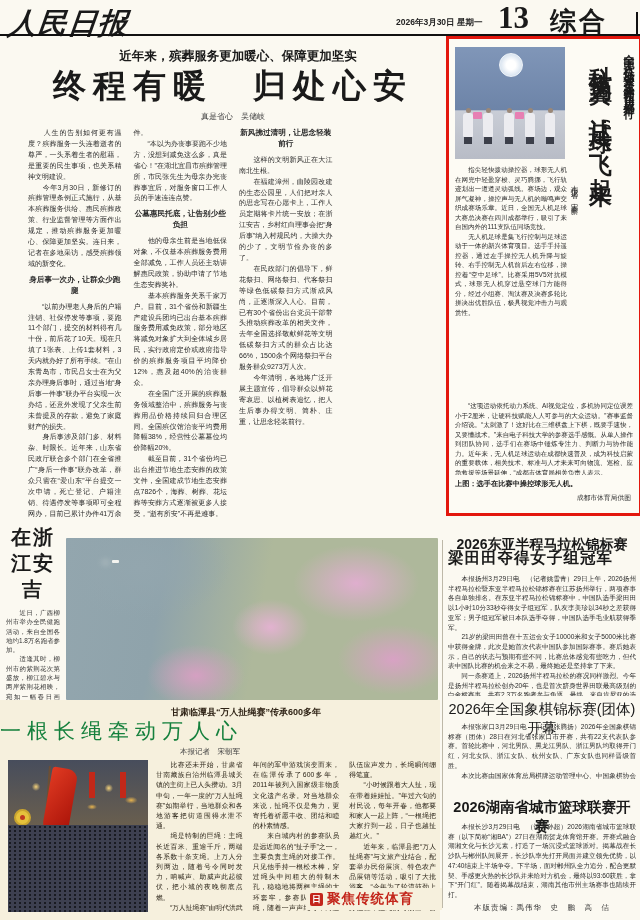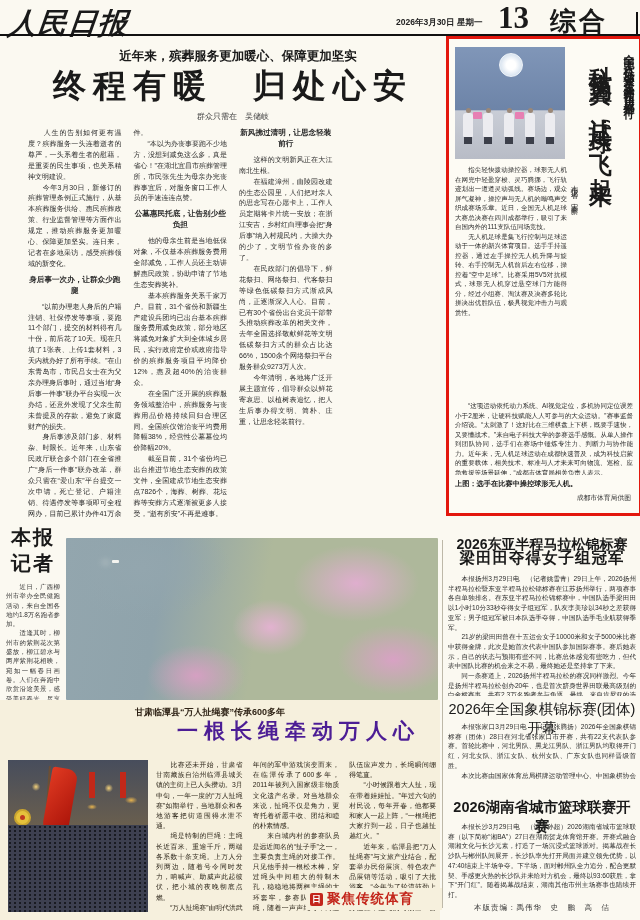--- a/index.html
+++ b/index.html
@@ -31,22 +31,22 @@
     background-image:
       radial-gradient(90px 55px at 78% 28%, #dfaece 0%, rgba(223,174,206,0) 70%),
       radial-gradient(80px 50px at 88% 75%, #d8a2c4 0%, rgba(216,162,196,0) 70%),
       radial-gradient(70px 45px at 35% 85%, #d5a0c2 0%, rgba(213,160,194,0) 70%),
       radial-gradient(55px 40px at 55% 55%, #e2b2d0 0%, rgba(226,178,208,0) 70%),
       radial-gradient(120px 70px at 20% 18%, #93a6ae 0%, rgba(147,166,174,0) 75%),
       linear-gradient(100deg, #93a6ae 0%, #8fa3ab 26%, rgba(147,166,174,0) 52%);}
   .boat{left:112px;top:560px;width:7px;height:3px;background:#f4f4f0;border-radius:1px;box-shadow:-10px 1px 6px rgba(240,240,235,.55);}
   
   .tug-block{left:0;top:700px;width:440px;height:220px;background:#f6f0dd;}
-  .t-kicker{left:0;top:6px;width:420px;text-align:center;font-size:9px;font-weight:bold;color:#2f2316;}
-  .t-headline{left:0;top:17px;width:420px;text-align:right;font-size:21px;font-weight:bold;letter-spacing:6px;color:#4c1d95;}
+  .t-kicker{left:0;top:6px;width:420px;text-align:center;font-size:9px;font-weight:bold;color:#2f2316;padding-left:36px;}
+  .t-headline{left:0;top:17px;width:420px;text-align:left;font-size:21px;font-weight:normal;letter-spacing:6px;color:#15803d;}
   .t-byline{left:0;top:47px;width:420px;text-align:center;font-size:7.5px;color:#444;}
   .t-photo{left:8px;top:60px;width:140px;height:152px;overflow:hidden;background:#3d4050;}
   .crowd-top{position:absolute;left:0;top:0;width:100%;height:44%;
     background-image:
       radial-gradient(6px 6px at 20% 40%, #f4d27a, rgba(0,0,0,0) 70%),
       radial-gradient(5px 5px at 46% 30%, #f1c35f, rgba(0,0,0,0) 70%),
       radial-gradient(6px 6px at 72% 42%, #f4d27a, rgba(0,0,0,0) 70%),
       radial-gradient(9px 5px at 88% 60%, #e8b44e, rgba(0,0,0,0) 70%),
       radial-gradient(7px 4px at 60% 70%, #e8b44e, rgba(0,0,0,0) 70%),
       linear-gradient(#474d5c,#6a5f4e);}
@@ -74,21 +74,21 @@
   .d-flag{position:absolute;bottom:40px;width:9px;height:7px;background:#e77fb3;border-radius:1px;}
   .d-kicker{position:absolute;right:3px;top:6px;height:346px;writing-mode:vertical-rl;font-size:11px;font-weight:bold;letter-spacing:3px;}
   .d-headline{position:absolute;right:22px;top:8px;height:456px;writing-mode:vertical-rl;font-size:23px;font-weight:bold;letter-spacing:6px;}
   .d-byline{position:absolute;right:60px;top:140px;height:112px;writing-mode:vertical-rl;font-size:7.5px;color:#333;letter-spacing:2px;}
   .d-narrow{position:absolute;left:6px;top:126px;width:112px;height:232px;overflow:hidden;font-size:6.5px;line-height:9.5px;color:#2a2a2a;}
   .d-wide{position:absolute;left:6px;top:362px;width:178px;height:74px;overflow:hidden;font-size:6.5px;line-height:9.5px;color:#2a2a2a;}
   .d-caption{position:absolute;left:6px;top:440px;width:176px;font-size:7.2px;font-weight:bold;color:#222;}
   .d-credit{position:absolute;left:6px;top:454px;width:176px;text-align:right;font-size:6.8px;color:#333;}
   
   .m-kicker{left:448px;top:536px;width:188px;text-align:center;font-size:14px;font-weight:bold;}
-  .m-headline{left:448px;top:548px;width:188px;text-align:center;font-size:15.5px;font-weight:bold;letter-spacing:1px;}
+  .m-headline{left:448px;top:548px;width:188px;font-size:15.5px;font-weight:bold;letter-spacing:1px;}
   .m-body{left:448px;top:574px;width:188px;height:122px;overflow:hidden;font-size:6.6px;line-height:9.7px;color:#2a2a2a;}
   .c-headline{left:448px;top:700px;width:188px;text-align:center;font-size:14.5px;font-weight:normal;}
   .c-body{left:448px;top:722px;width:188px;height:58px;overflow:hidden;font-size:6.6px;line-height:9.7px;color:#2a2a2a;}
   .b-headline{left:448px;top:798px;width:188px;text-align:center;font-size:14.5px;font-weight:bold;}
   .b-body{left:448px;top:822px;width:188px;height:76px;overflow:hidden;font-size:6.6px;line-height:9.7px;color:#2a2a2a;}
   .editors{left:448px;top:903px;width:188px;text-align:center;font-size:7.5px;color:#333;letter-spacing:1px;}
 </style>
 </head>
 <body>
 
@@ -97,21 +97,21 @@
   <div class="abs masthead">人民日报</div>
   <div class="abs h-date">2026年3月30日  星期一</div>
   <div class="abs h-page">13</div>
   <div class="abs h-section">综合</div>
   <div class="abs h-rule"></div>
   <div class="abs h-hook"></div>
 
   <div>
     <div class="abs f-kicker">近年来，殡葬服务更加暖心、保障更加坚实</div>
     <div class="abs f-headline">终程有暖　归处心安</div>
-    <div class="abs f-byline">群众只需在　吴储岐</div>
+    <div class="abs f-byline">真是省心　吴储岐</div>
     <div class="abs f-body">
       <div class="para">　　人生的告别如何更有温度？殡葬服务一头连着逝者的尊严，一头系着生者的慰藉，是重要的民生事项，也关系精神文明建设。
 　　今年3月30日，新修订的殡葬管理条例正式施行，从基本殡葬服务供给、惠民殡葬政策、行业监督管理等方面作出规定，推动殡葬服务更加暖心、保障更加坚实。连日来，记者在多地采访，感受殡葬领域的新变化。</div>
       <div class="colhead">身后事一次办，让群众少跑腿</div>
       <div class="para">　　“以前办理老人身后的户籍注销、社保停发等事项，要跑11个部门，提交的材料得有几十份，前后花了10天。现在只填了1张表、上传1套材料，3天内就办好了所有手续。”在山东青岛市，市民吕女士在为父亲办理身后事时，通过当地“身后事一件事”联办平台实现一次办结，还意外发现了父亲生前未曾提及的存款，避免了家庭财产的损失。
 　　身后事涉及部门多、材料杂、时限长。近年来，山东省民政厅联合多个部门在全省推广“身后一件事”联办改革，群众只需在“爱山东”平台提交一次申请，死亡登记、户籍注销、待遇停发等事项即可全程网办，目前已累计办件41万余件。
 　　“本以为办丧事要跑不少地方，没想到减免这么多，真是省心！”在湖北宜昌市殡葬管理所，市民张先生为母亲办完丧葬事宜后，对服务窗口工作人员的手速连连点赞。</div>
       <div class="colhead">公墓惠民托底，让告别少些负担</div>
       <div class="para">　　他的母亲生前是当地低保对象，不仅基本殡葬服务费用全部减免，工作人员还主动讲解惠民政策，协助申请了节地生态安葬奖补。
 　　基本殡葬服务关系千家万户。目前，31个省份和新疆生产建设兵团均已出台基本殡葬服务费用减免政策，部分地区将减免对象扩大到全体城乡居民，实行政府定价或政府指导价的殡葬服务项目平均降价12%，惠及超40%的治丧群众。
@@ -119,32 +119,33 @@
 　　截至目前，31个省份均已出台推进节地生态安葬的政策文件，全国建成节地生态安葬点7826个，海葬、树葬、花坛葬等安葬方式逐渐被更多人接受，“逝有所安”不再是难事。</div>
       <div class="colhead">新风拂过清明，让思念轻装前行</div>
       <div class="para">　　这样的文明新风正在大江南北生根。
 　　在福建漳州，由陵园改建的生态公园里，人们把对亲人的思念写在心愿卡上，工作人员定期将卡片统一安放；在浙江安吉，乡村红白理事会把“身后事”纳入村规民约，大操大办的少了，文明节俭办丧的多了。
 　　在民政部门的倡导下，鲜花祭扫、网络祭扫、代客祭扫等绿色低碳祭扫方式渐成风尚，正逐渐深入人心。目前，已有30个省份出台党员干部带头推动殡葬改革的相关文件，去年全国选择敬献鲜花等文明低碳祭扫方式的群众占比达66%，1500余个网络祭扫平台服务群众9273万人次。
 　　今年清明，各地将广泛开展主题宣传，倡导群众以鲜花寄哀思、以植树表追忆，把人生后事办得文明、简朴、庄重，让思念轻装前行。</div>
     </div>
   </div>
 
   <div class="abs sp-strip">
-    <div class="sp-title">本报记者</div>
+    <div class="sp-title">在浙江安吉</div>
     <div class="sp-caption">　　近日，广西柳州市举办全民健跑活动，来自全国各地约1.8万名跑者参加。
 　　适逢其时，柳州市的紫荆花次第盛放，柳江碧水与两岸紫荆花相映，宛如一幅春日画卷。人们在奔跑中欣赏沿途美景，感受美好春光，尽享运动乐趣。</div>
     <div class="sp-credit">黎寒池摄</div>
     <div class="sp-credit2">（人民视觉）</div>
   </div>
   <div class="abs sp-photo"></div>
   <div class="abs boat"></div>
 
   <div class="abs tug-block">
     <div class="abs t-kicker">甘肃临潭县“万人扯绳赛”传承600多年</div>
     <div class="abs t-headline">一根长绳牵动万人心</div>
+    <div class="abs t-byline">本报记者　宋朝军</div>
     <div class="abs t-photo">
       <div class="crowd-top"></div>
       <div class="crowd-banner" style="left:58%;"></div>
       <div class="crowd-banner" style="left:80%;"></div>
       <div class="crowd-pole"></div>
       <div class="crowd-flag"></div>
       <div class="crowd-disc"></div>
       <div class="crowd-bottom"></div>
     </div>
     <div class="abs t-cols">

